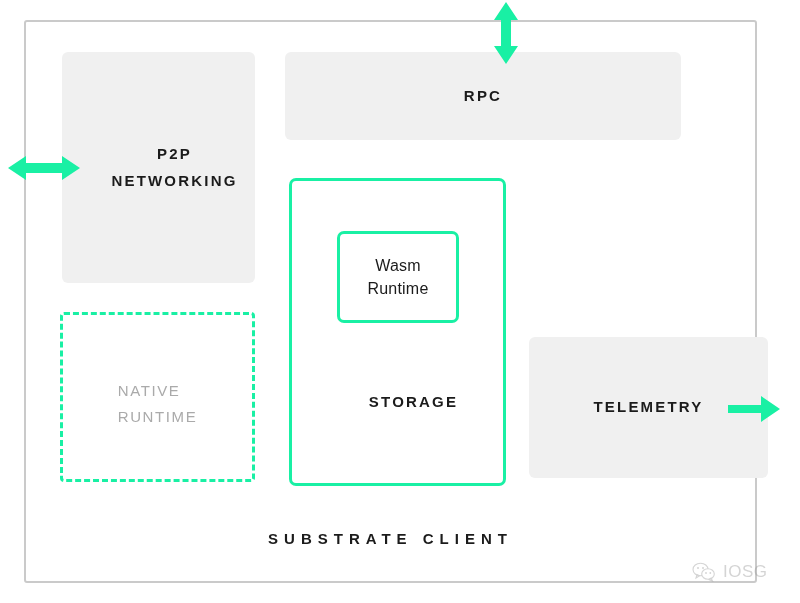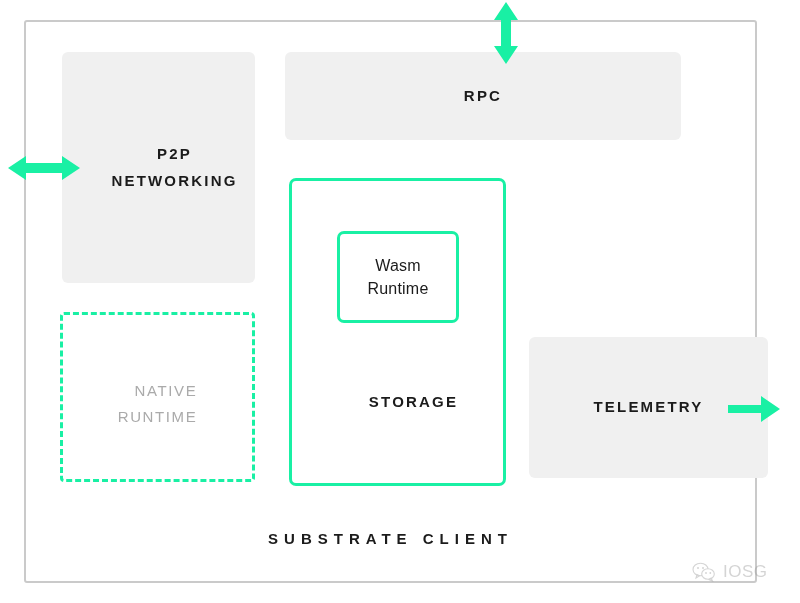--- a/index.html
+++ b/index.html
@@ -123,21 +123,21 @@
     background: transparent;
     display: flex;
     align-items: center;
     justify-content: center;
   }
   #box-native .label {
     font-size: 15px;
     font-weight: 400;
     letter-spacing: 1.6px;
     color: #aaaaaa;
-    text-align: right;
+    text-align: left;
     line-height: 1.75;
     margin-top: 14px;
   }
 
   
   #client-title {
     position: absolute;
     left: 24px;
     top: 530px;
     width: 733px;

